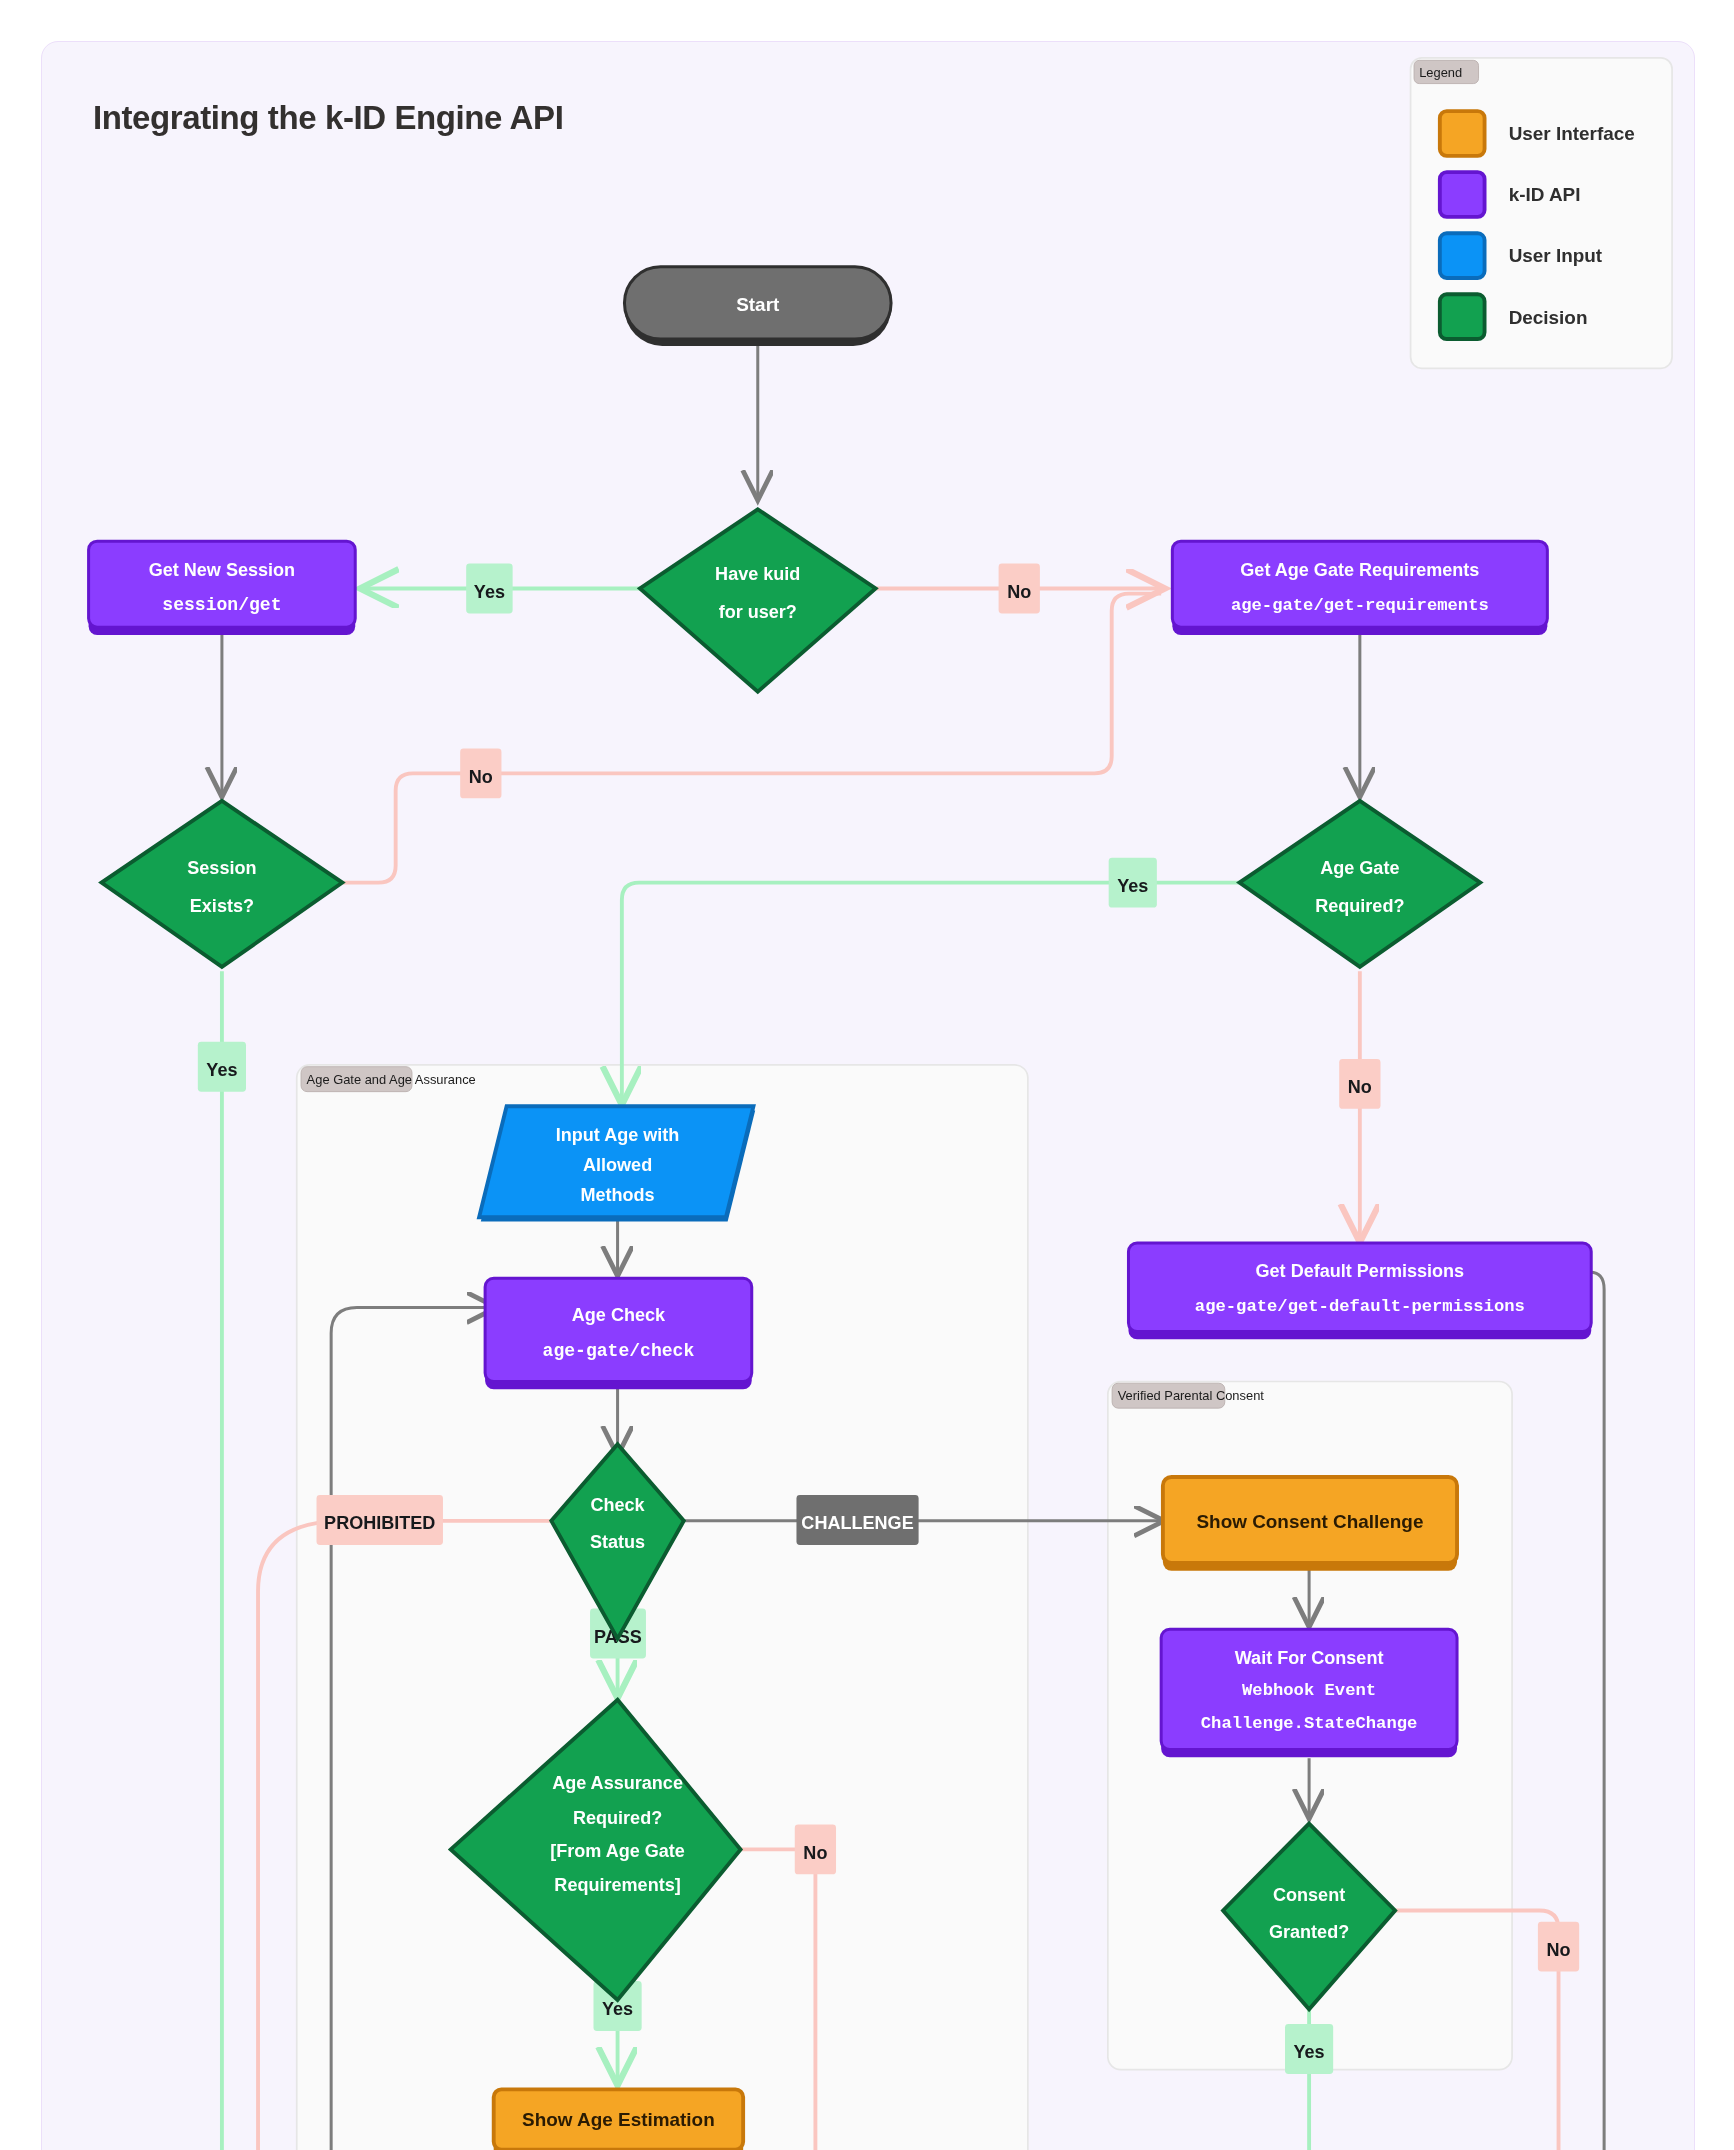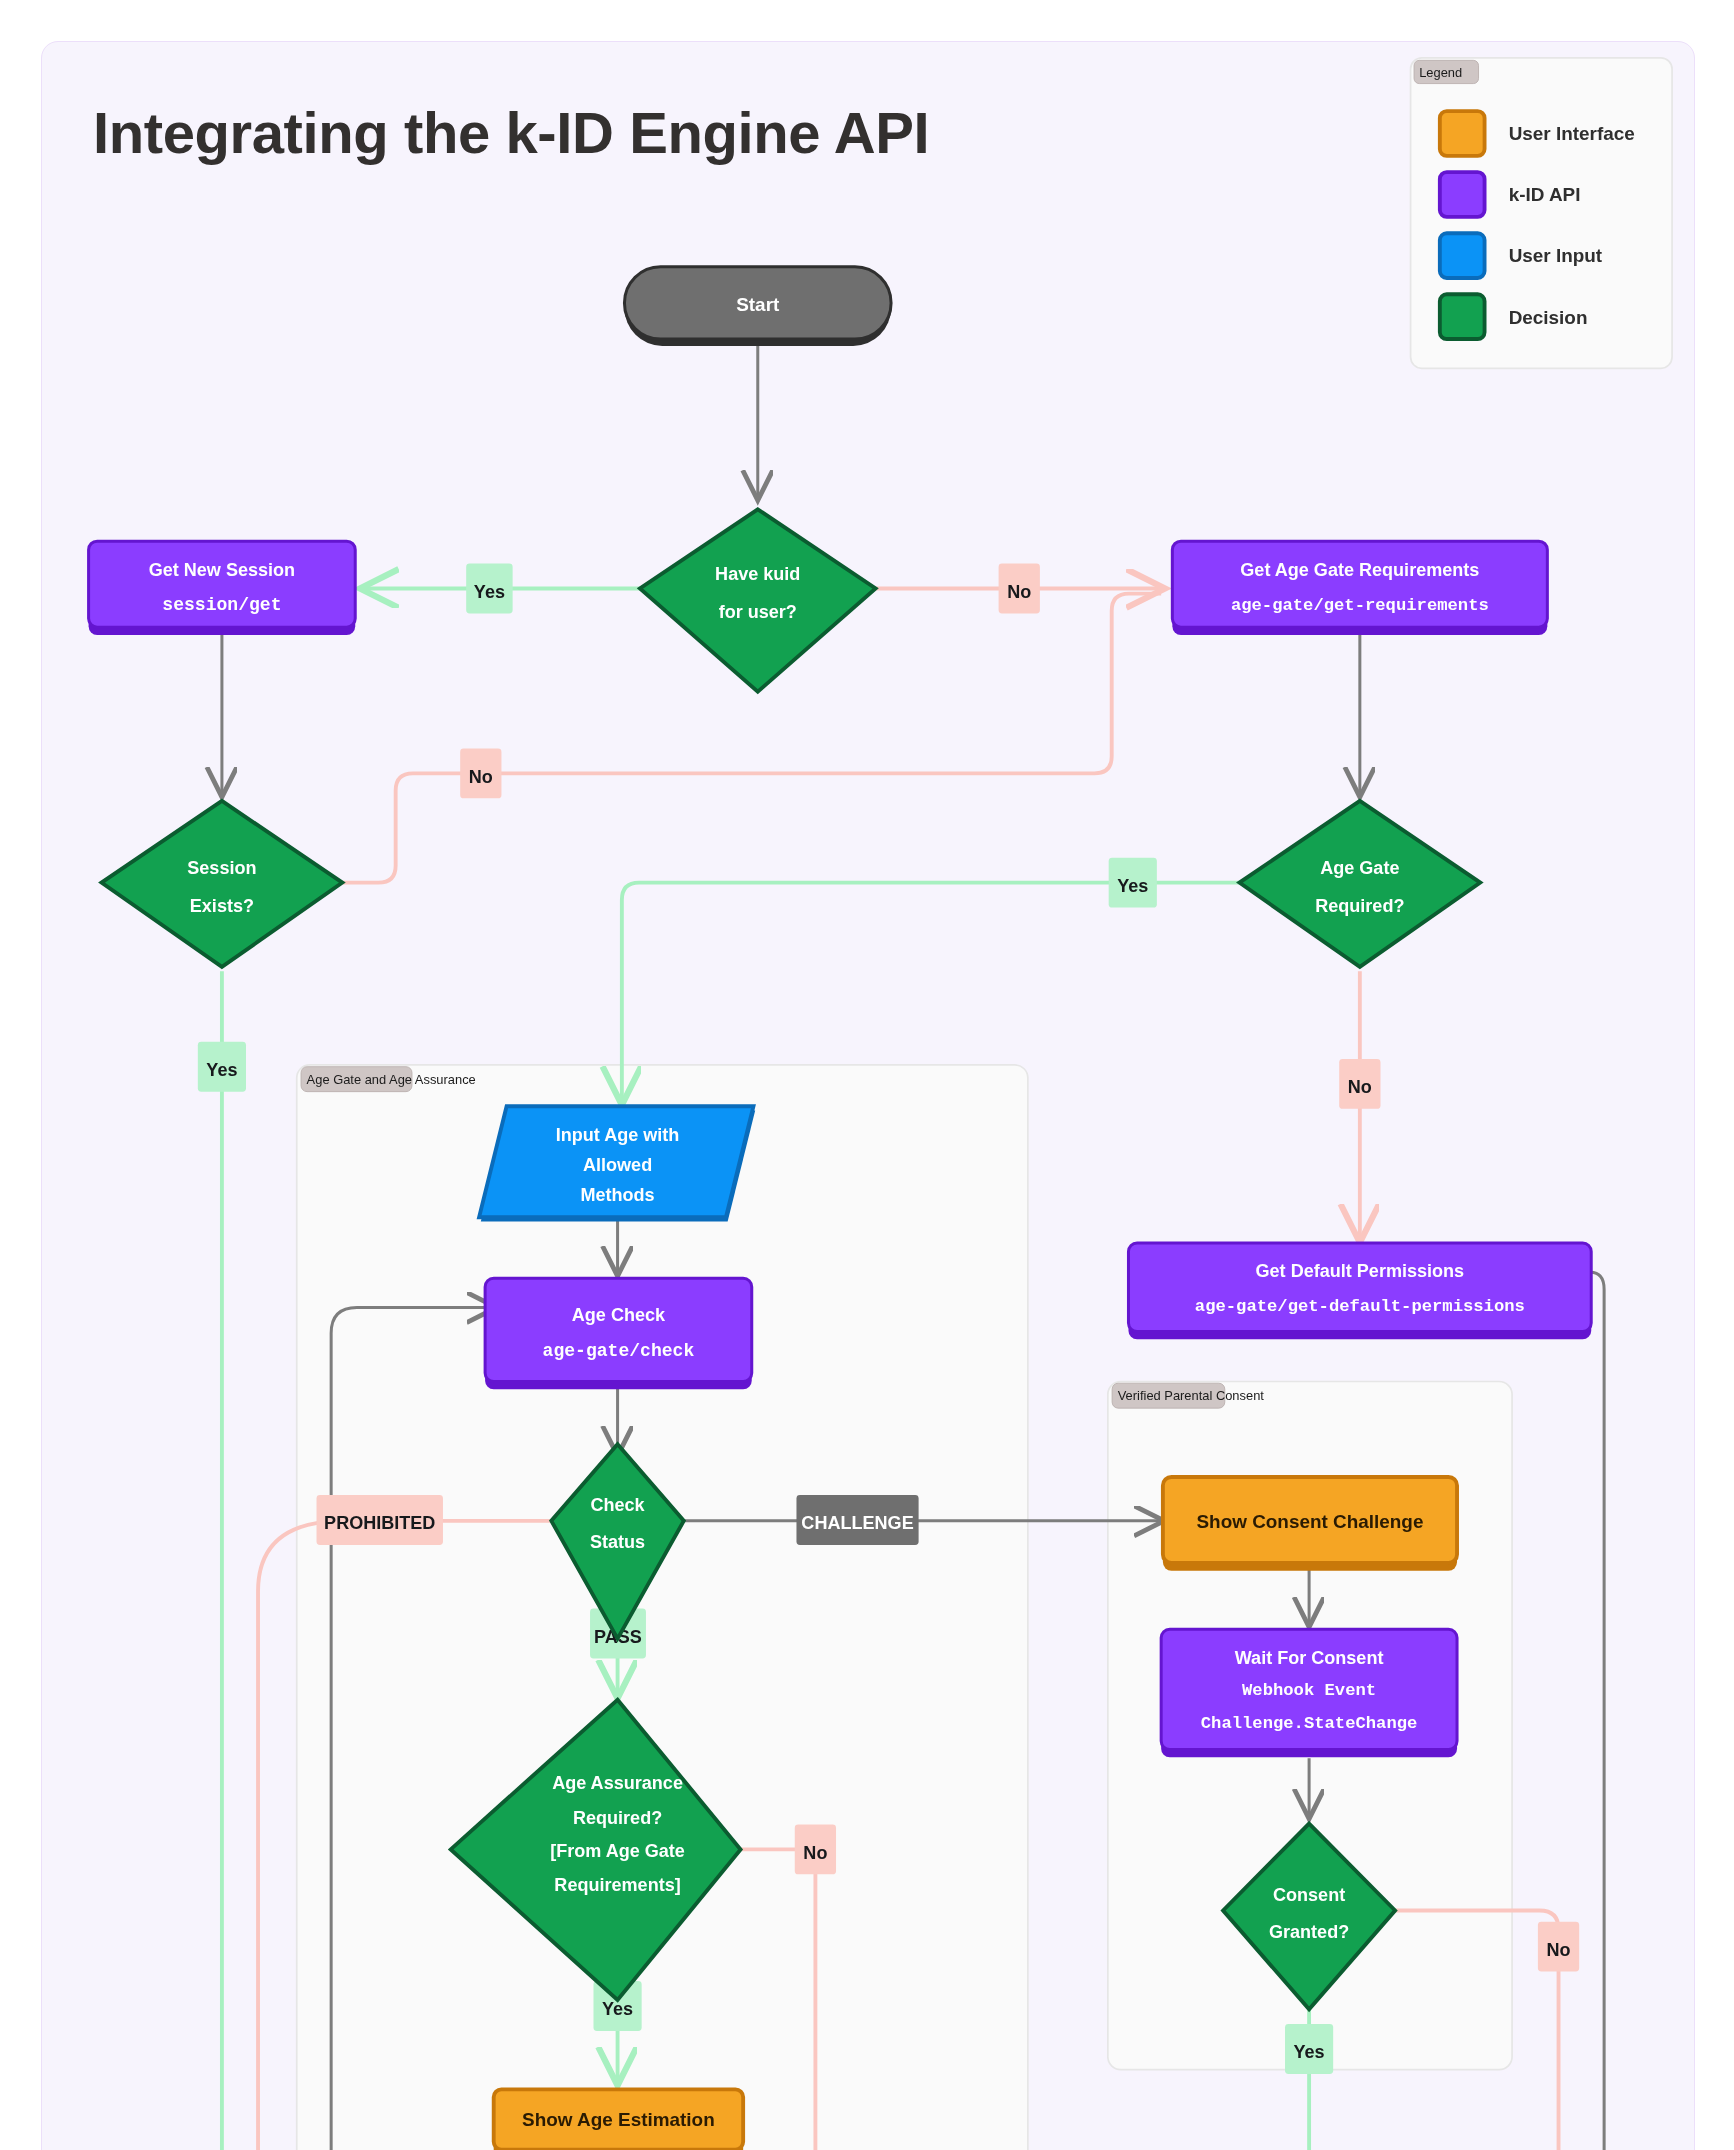--- a/index.html
+++ b/index.html
@@ -1,20 +1,20 @@
 <!DOCTYPE html>
 <html style="font-size:6.9px"><head>
 <meta charset="utf-8">
 <style>
   html,body{margin:0;padding:0;background:#ffffff;}
   body{font-family:"Liberation Sans",sans-serif;}
   #page{position:relative;width:1734px;height:2849px;background:#ffffff;overflow:hidden;}
   #canvas{position:absolute;left:41px;top:41px;width:1652px;height:2767px;
           background:#f7f4fd;border:1.3px solid #ecdffa;border-radius:17px;}
-  #title{position:absolute;left:93px;top:99px;font-size:58px;font-weight:bold;
+  #title{position:absolute;left:93px;top:99px;font-size:33px;font-weight:bold;
          color:#33302f;letter-spacing:-0.4px;white-space:nowrap;}
   svg{position:absolute;left:0;top:0;width:1734px;height:2849px;}
   .nodelabel{font-family:"Liberation Sans",sans-serif;font-weight:bold;text-anchor:middle;}
   .mono{font-family:"Liberation Mono",monospace;font-weight:bold;}
   .edgelabel{font-family:"Liberation Sans",sans-serif;font-weight:bold;text-anchor:middle;}
   .sgtitle{font-family:"Liberation Sans",sans-serif;font-size:30px;fill:#1b1b1b;}
 </style>
 </head>
 <body>
 

